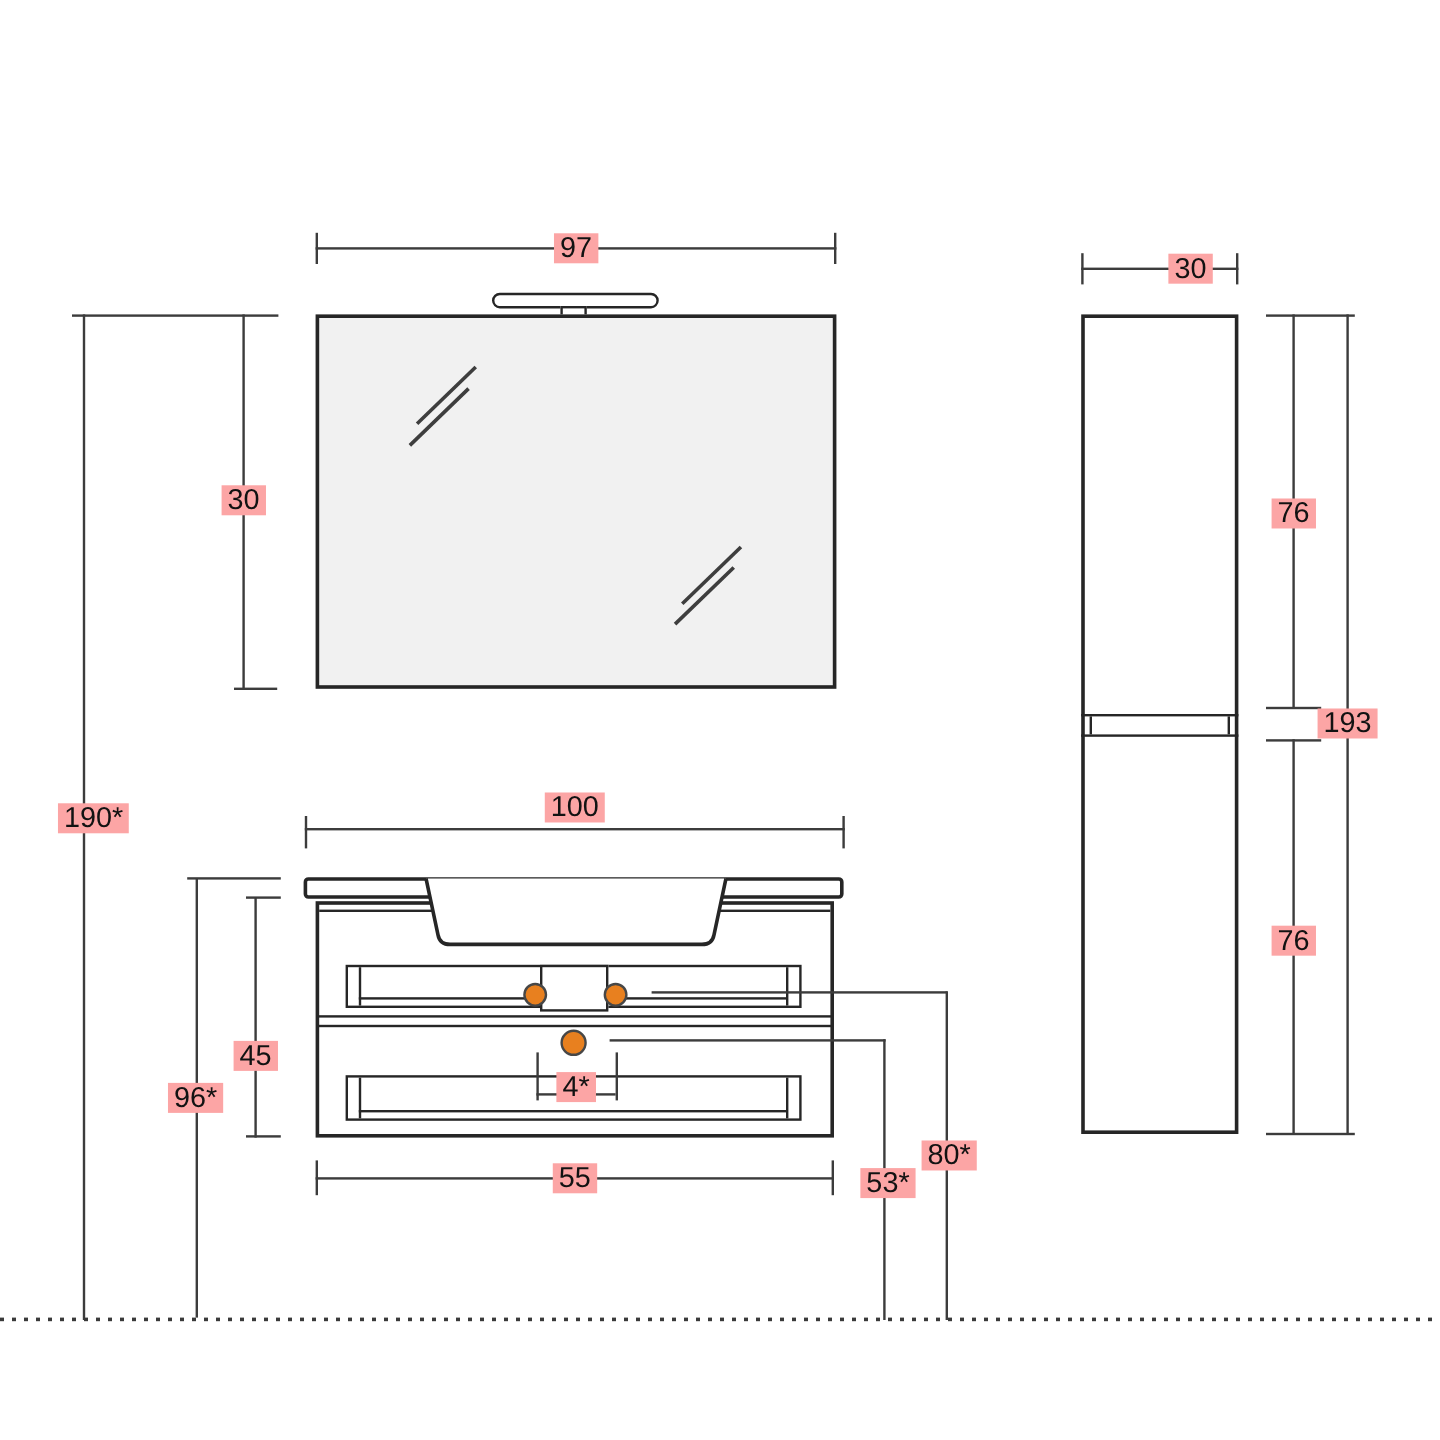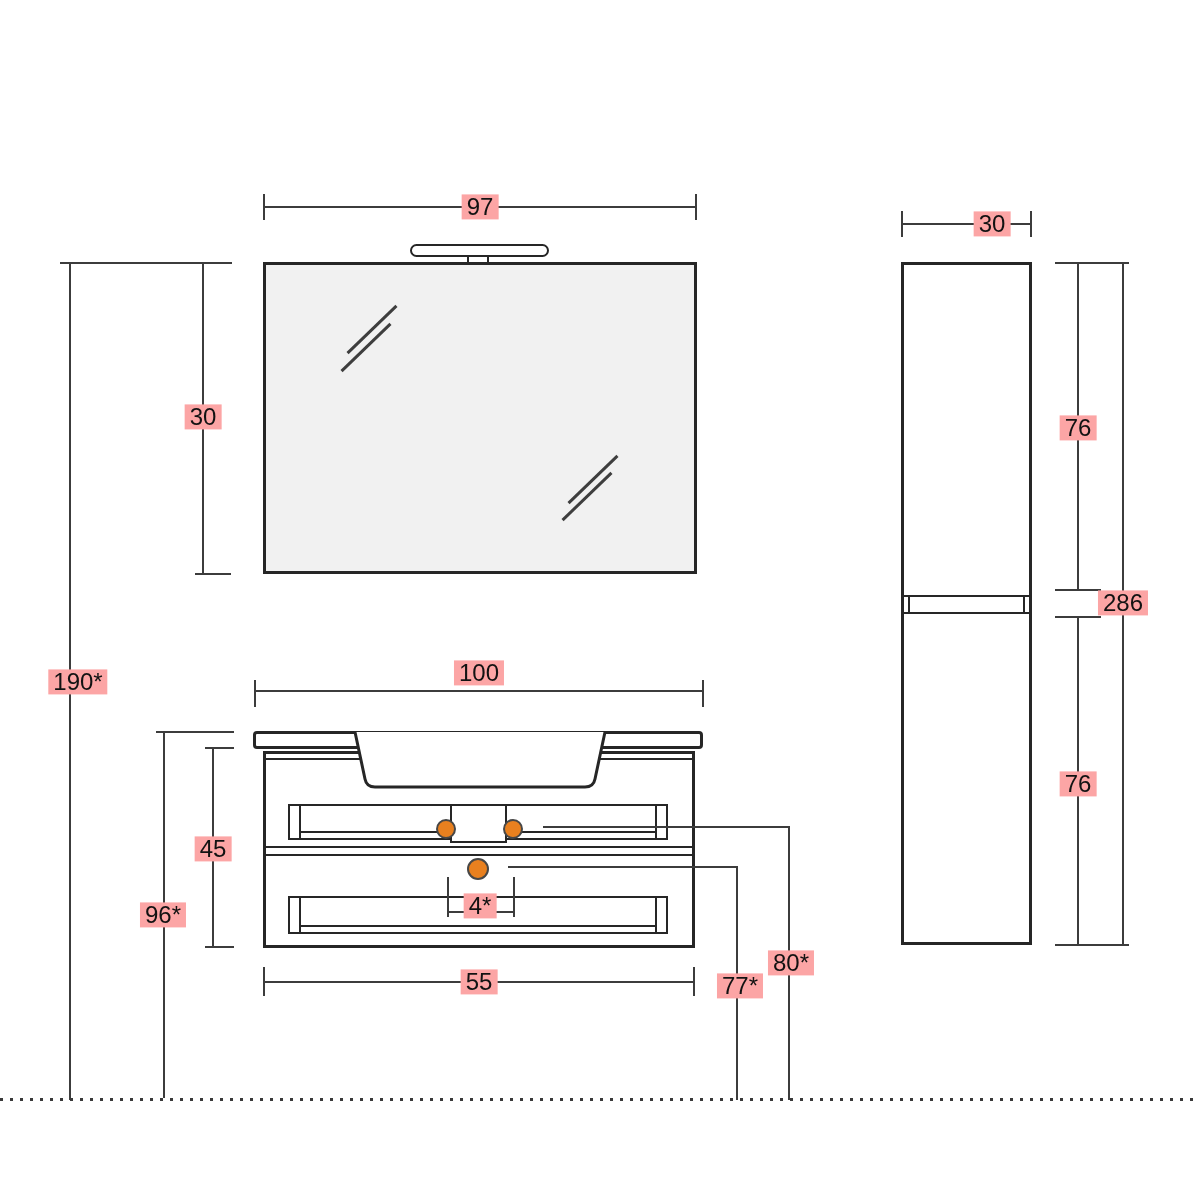--- a/index.html
+++ b/index.html
@@ -87,29 +87,29 @@
   <i class="vl" style="left:693px;top:967px;height:29px"></i>
   <span class="lbl" style="left:479px;top:982px">55</span>
 
   <i class="hl" style="left:156px;top:731px;width:78px"></i>
   <i class="vl" style="left:163px;top:732px;height:366px"></i>
   <span class="lbl" style="left:163px;top:915px">96*</span>
 
   <i class="vl" style="left:212px;top:748px;height:200px"></i>
   <i class="hl" style="left:205px;top:747px;width:29px"></i>
   <i class="hl" style="left:205px;top:946px;width:29px"></i>
-  <span class="lbl" style="left:213px;top:849px">45</span>
+  <span class="lbl" style="left:213px;top:880px">45</span>
 
   <i class="hl" style="left:543px;top:826px;width:246px"></i>
   <i class="vl" style="left:788px;top:826px;height:274px"></i>
   <span class="lbl" style="left:791px;top:963px">80*</span>
 
   <i class="hl" style="left:508px;top:866px;width:230px"></i>
   <i class="vl" style="left:736px;top:866px;height:234px"></i>
-  <span class="lbl" style="left:740px;top:986px">77*</span>
+  <span class="lbl" style="left:740px;top:986px">53*</span>
 
   <i class="hl" style="left:901px;top:223px;width:131px"></i>
   <i class="vl" style="left:901px;top:211px;height:26px"></i>
   <i class="vl" style="left:1030px;top:211px;height:26px"></i>
   <span class="lbl" style="left:992px;top:224px">30</span>
 
   <div class="box" style="left:901px;top:262px;width:131px;height:683px"></div>
   <i class="hl obj" style="left:901px;top:595px;width:131px"></i>
   <i class="hl obj" style="left:901px;top:612px;width:131px"></i>
   <i class="vl obj" style="left:908px;top:597px;height:15px"></i>
@@ -119,17 +119,17 @@
   <i class="vl" style="left:1077px;top:262px;height:328px"></i>
   <i class="hl" style="left:1055px;top:589px;width:46px"></i>
   <span class="lbl" style="left:1078px;top:428px">76</span>
 
   <i class="hl" style="left:1055px;top:616px;width:46px"></i>
   <i class="vl" style="left:1077px;top:616px;height:329px"></i>
   <span class="lbl" style="left:1078px;top:784px">76</span>
 
   <i class="vl" style="left:1122px;top:262px;height:683px"></i>
   <i class="hl" style="left:1055px;top:944px;width:74px"></i>
-  <span class="lbl" style="left:1123px;top:603px">286</span>
+  <span class="lbl" style="left:1123px;top:603px">193</span>
 
   <i class="ground"></i>
 
 </div>
 
 </body></html>

